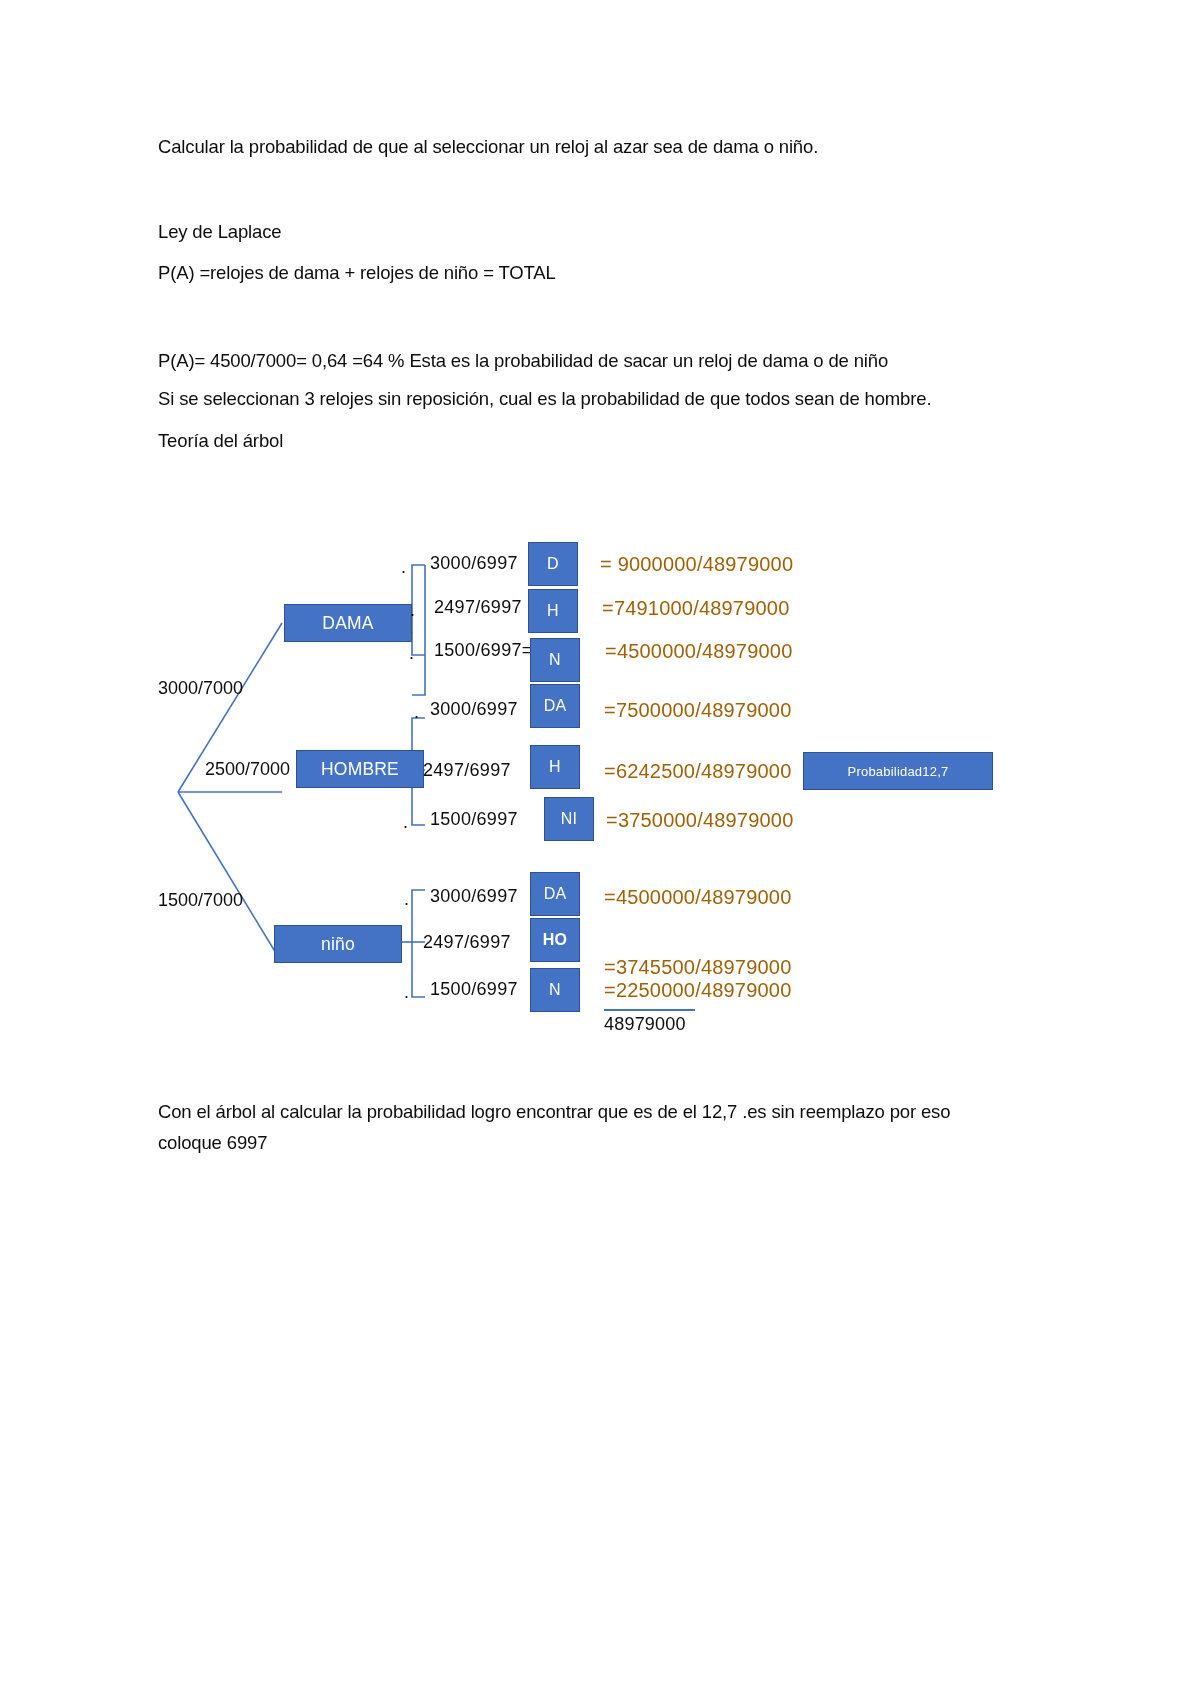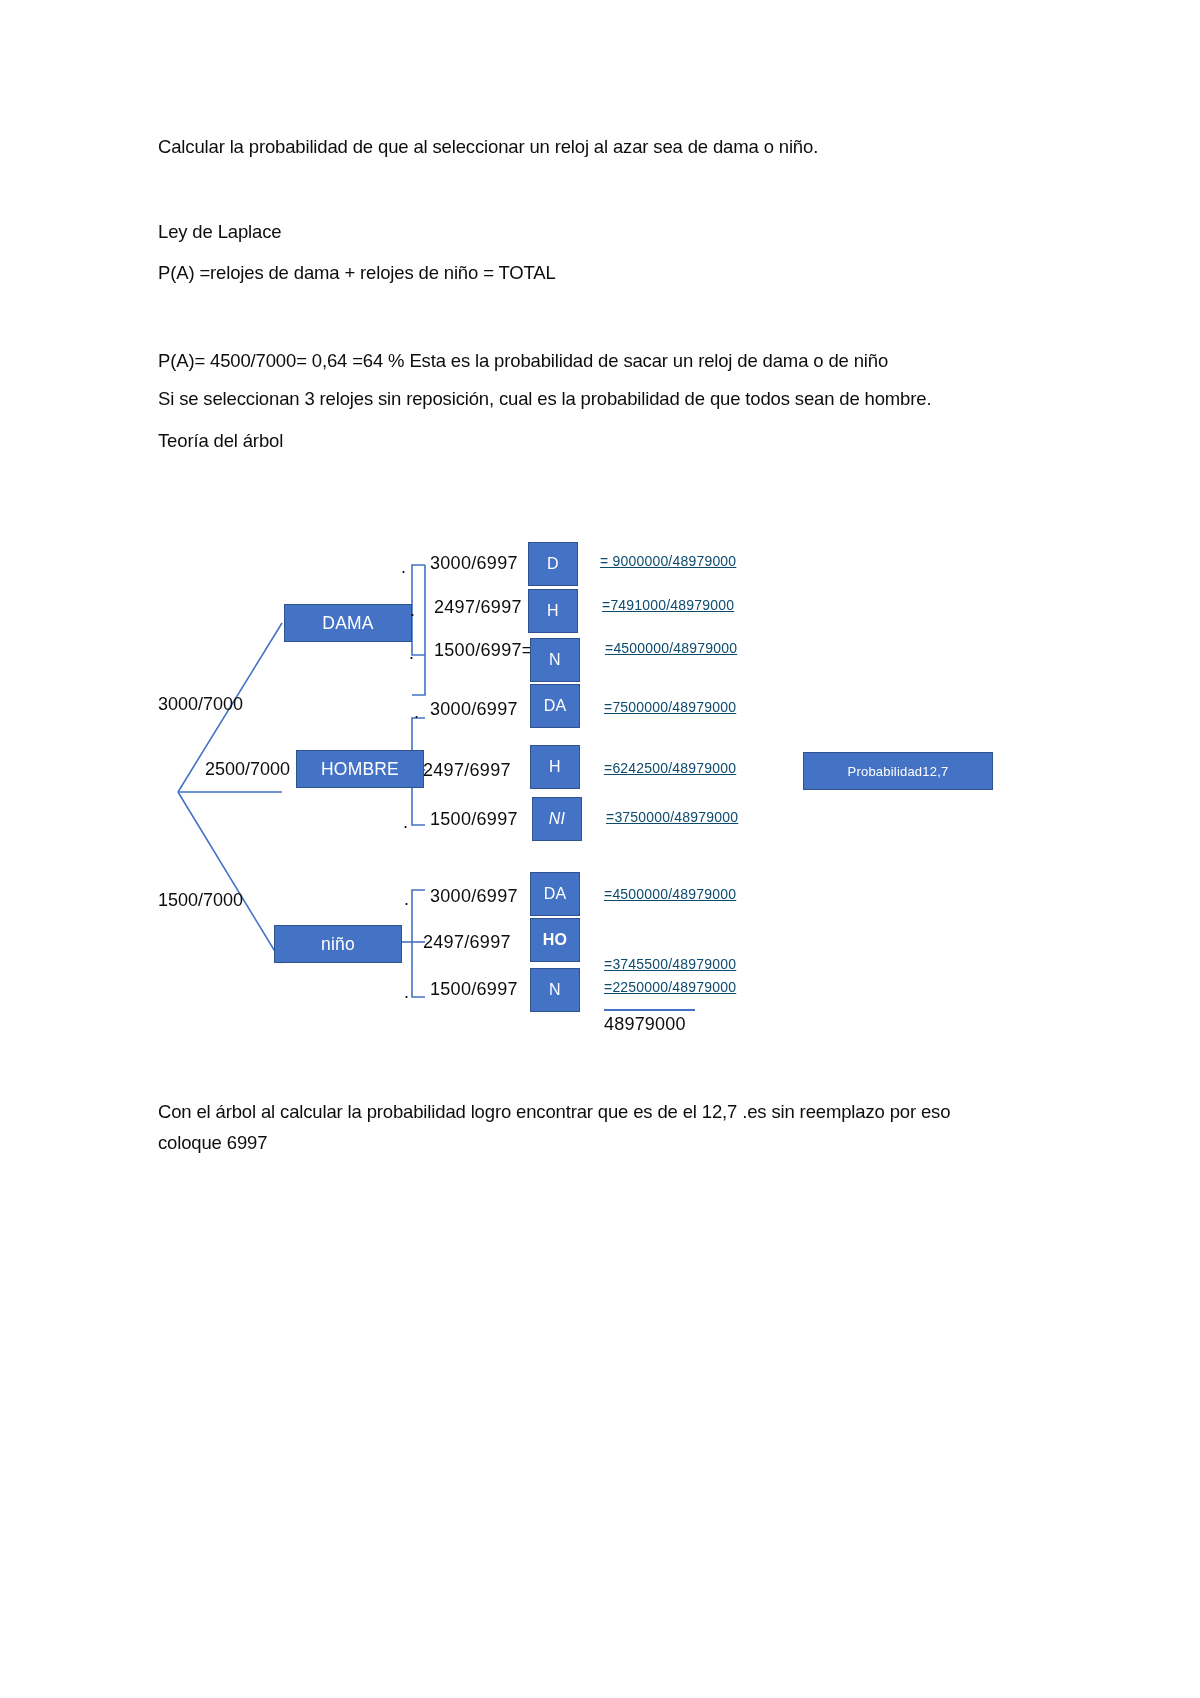--- a/index.html
+++ b/index.html
@@ -95,25 +95,24 @@
     letter-spacing: 0.3px;
   }
   .dot {
     position: absolute;
     font-size: 18px;
     color: #0d0d0d;
     line-height: 1;
   }
   .eq {
     position: absolute;
-    font-size: 14px;
-    color: #0c4a6e;
+    font-size: 20px;
+    color: #a16207;
     white-space: nowrap;
     letter-spacing: 0.2px;
-    text-decoration: underline;
   }
   .rootfrac {
     position: absolute;
     font-size: 18px;
     color: #0d0d0d;
     white-space: nowrap;
   }
   .total-line {
     position: absolute;
     border-top: 2px solid #4472c4;
@@ -156,21 +155,21 @@
         <path d="M402 300 L412 300"></path>
         <path d="M425 248 L412 248 L412 355 L425 355"></path>
         <path d="M412 300 L425 300"></path>
 
         <path d="M402 472 L412 472"></path>
         <path d="M425 420 L412 420 L412 527 L425 527"></path>
         <path d="M412 472 L425 472"></path>
       </g>
     </svg>
 
-    <div class="rootfrac" style="left:158px; top:208px;margin-top:16px;">3000/7000</div>
+    <div class="rootfrac" style="left:158px; top:208px;">3000/7000</div>
     <div class="rootfrac" style="left:205px; top:289px;">2500/7000</div>
     <div class="rootfrac" style="left:158px; top:420px;">1500/7000</div>
 
     <div class="node level1" style="left:284px; top:134px;">DAMA</div>
     <div class="node level1" style="left:296px; top:280px;">HOMBRE</div>
     <div class="node level1" style="left:274px; top:455px; width:128px;">niño</div>
 
     <div class="dot" style="left:401px; top:88px;">.</div>
     <div class="frac" style="left:430px; top:83px;">3000/6997</div>
     <div class="node leaf" style="left:528px; top:72px;">D</div>
@@ -190,21 +189,21 @@
     <div class="frac" style="left:430px; top:229px;">3000/6997</div>
     <div class="node leaf" style="left:530px; top:214px;">DA</div>
     <div class="eq" style="left:604px; top:229px;">=7500000/48979000</div>
 
     <div class="frac" style="left:423px; top:290px;">2497/6997</div>
     <div class="node leaf" style="left:530px; top:275px;">H</div>
     <div class="eq" style="left:604px; top:290px;">=6242500/48979000</div>
 
     <div class="dot" style="left:403px; top:343px;">.</div>
     <div class="frac" style="left:430px; top:339px;">1500/6997</div>
-    <div class="node leaf" style="left:532px; top:327px;font-style:italic;">NI</div>
+    <div class="node leaf" style="left:544px; top:327px;">NI</div>
     <div class="eq" style="left:606px; top:339px;">=3750000/48979000</div>
 
     <div class="node result-badge" style="left:803px; top:282px;">Probabilidad12,7</div>
 
     <div class="dot" style="left:404px; top:420px;">.</div>
     <div class="frac" style="left:430px; top:416px;">3000/6997</div>
     <div class="node leaf" style="left:530px; top:402px;">DA</div>
     <div class="eq" style="left:604px; top:416px;">=4500000/48979000</div>
 
     <div class="frac" style="left:423px; top:462px;">2497/6997</div>

